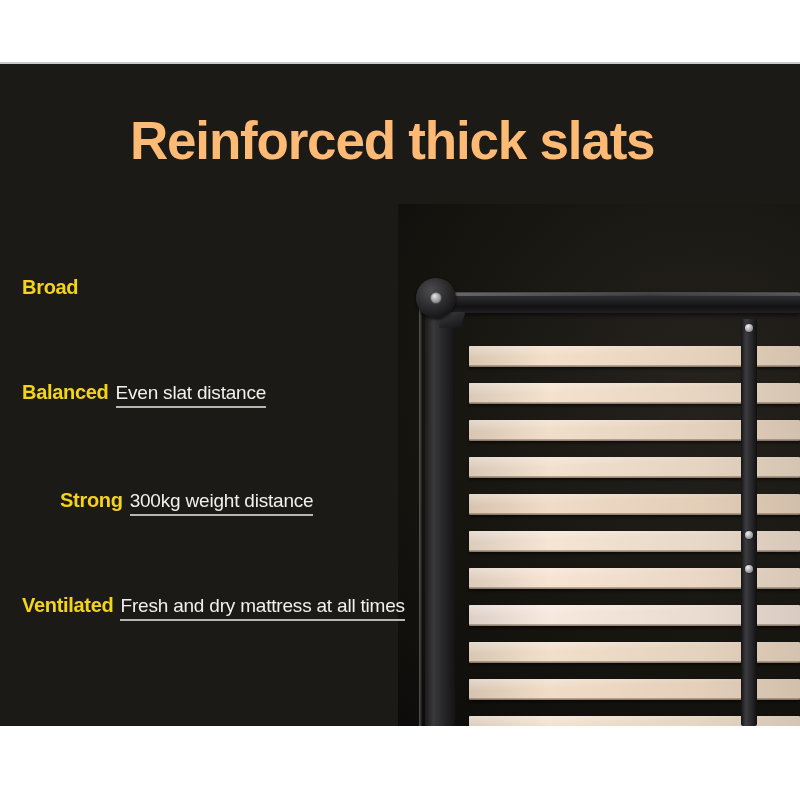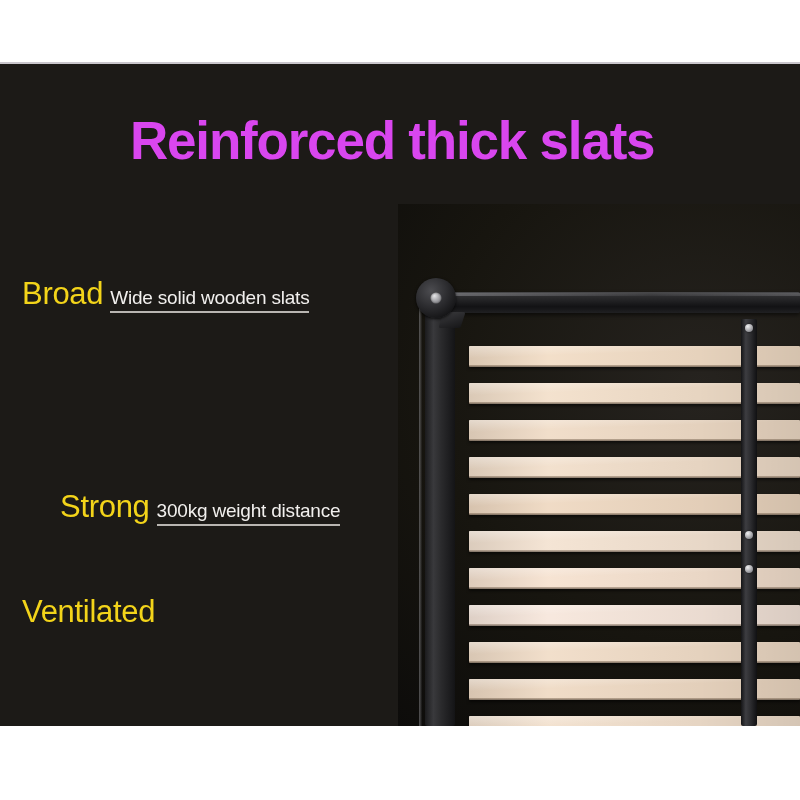--- a/index.html
+++ b/index.html
@@ -34,40 +34,40 @@
     height: 2px;
     background: #c9c6cc;
   }
 
   
   #headline {
     position: absolute;
     left: 130px;
     top: 50px;
     width: 640px;
-    color: #d946ef;
+    color: #fdba74;
     font-size: 53px;
     font-weight: bold;
     letter-spacing: -1.2px;
     line-height: 1;
     white-space: nowrap;
   }
 
   
   .feature {
     position: absolute;
     left: 22px;
     display: flex;
     align-items: baseline;
     white-space: nowrap;
   }
   .feature-term {
     color: #f3d41a;
-    font-size: 31px;
-    font-weight: normal;
+    font-size: 20px;
+    font-weight: bold;
     letter-spacing: -0.3px;
   }
   .feature-desc-wrap {
     margin-left: 7px;
     position: relative;
     padding-bottom: 6px;
   }
   .feature-desc {
     display: block;
     color: #f2f0ee;
@@ -308,35 +308,42 @@
             <div class="slat-inner"></div>
           </div>
         </div>
     </div>
 
     <div id="headline">Reinforced thick slats</div>
 
     <div class="feature" id="feature-0">
       <span class="feature-term">Broad</span>
       <span class="feature-desc-wrap">
-        <span class="feature-desc">Wide solid wooden slats</span>
         <span class="feature-underline"></span>
       </span>
     </div>
 
+    <div class="feature" id="feature-1">
+      <span class="feature-term">Balanced</span>
+      <span class="feature-desc-wrap">
+        <span class="feature-desc">Even slat distance</span>
+        <span class="feature-underline"></span>
+      </span>
+    </div>
 
     <div class="feature" id="feature-2">
       <span class="feature-term">Strong</span>
       <span class="feature-desc-wrap">
         <span class="feature-desc">300kg weight distance</span>
         <span class="feature-underline"></span>
       </span>
     </div>
 
     <div class="feature" id="feature-3">
       <span class="feature-term">Ventilated</span>
       <span class="feature-desc-wrap">
+        <span class="feature-desc">Fresh and dry mattress at all times</span>
         <span class="feature-underline"></span>
       </span>
     </div>
 
   </div>
 </div>
 
 </body></html>

